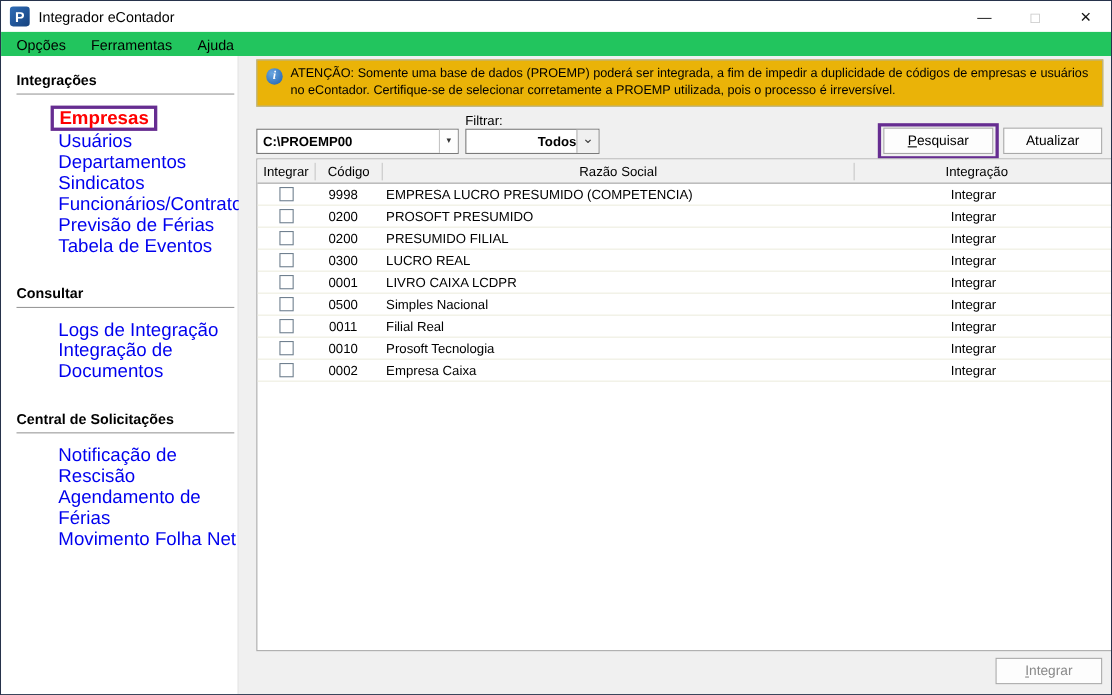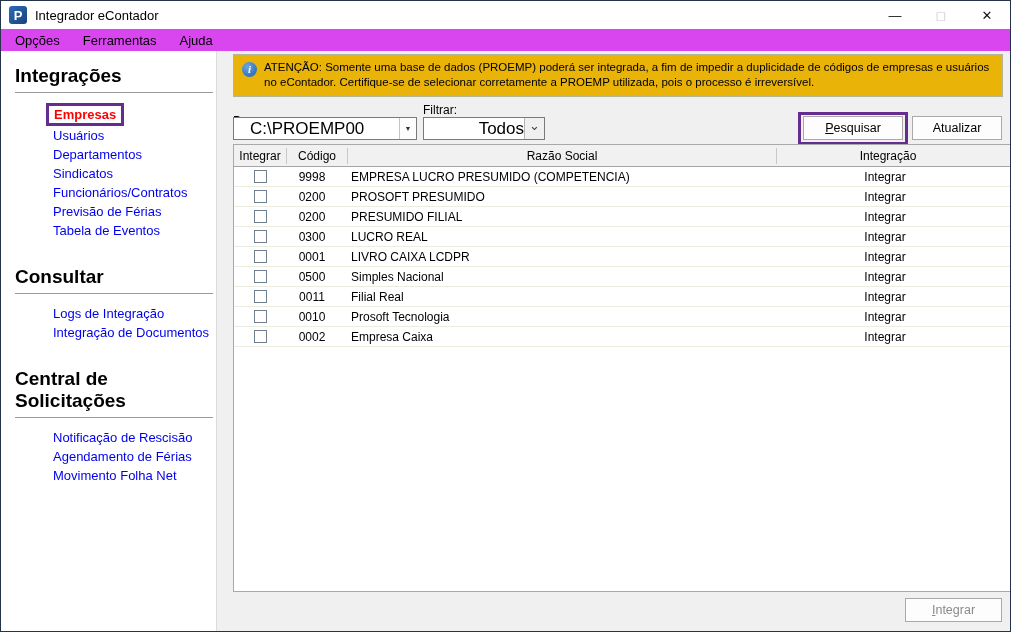--- a/index.html
+++ b/index.html
@@ -14,50 +14,50 @@
   .app-logo { width:18px; height:18px; margin-left:8px; border-radius:3px;
               background:linear-gradient(135deg,#2f6cb6,#16427e); color:#fff; font-weight:bold;
               font-size:13px; display:flex; align-items:center; justify-content:center; }
   .app-title { margin-left:8px; font-size:13px; }
   .win-controls { margin-left:auto; display:flex; height:100%; }
   .win-btn { width:46px; height:100%; display:flex; align-items:center; justify-content:center;
              font-size:13px; color:#111; }
   .win-btn.disabled { color:#c9c9c9; }
 
   
-  .menubar { height:22px; background:#d946ef; display:flex; align-items:center; flex:0 0 auto; }
+  .menubar { height:22px; background:#22c55e; display:flex; align-items:center; flex:0 0 auto; }
   .menu-item { padding:0 9px; font-size:13px; margin-left:5px; }
 
   
   .content { flex:1; display:flex; min-height:0; }
   .sidebar { width:216px; background:#fff; border-right:1px solid #dcdcdc; padding-top:12px; flex:0 0 auto; }
-  .side-heading { font-weight:bold; font-size:19px; margin-left:14px; margin-top:2px; }
+  .side-heading { font-weight:bold; font-size:13px; margin-left:14px; margin-top:2px; }
   .side-rule { border:none; border-top:1px solid #9a9a9a; width:198px; margin:5px 0 10px 14px; }
-  .nav-item { margin-left:52px; line-height:19px; font-size:13px; color:#0000EE; cursor:pointer; }
+  .nav-item { margin-left:52px; line-height:19px; font-size:17px; color:#0000EE; cursor:pointer; }
   .nav-item.active { display:inline-block; margin-left:45px; border:3px solid #662D91;
                      padding:0 5px; color:#FF0000; font-weight:bold; line-height:17px; }
   .side-gap { height:24px; }
 
   .main { flex:1; background:#f0f0f0; position:relative; }
 
   
   .notice { position:absolute; left:16px; top:3px; width:770px; height:43px;
             background:#eab308; border:1px solid #b4b49a; padding:5px 8px 5px 30px;
             font-size:11.5px; line-height:15px; }
   .info-icon { position:absolute; left:8px; top:7px; width:15px; height:15px; border-radius:50%;
                background:radial-gradient(circle at 35% 30%, #6aa6e0, #1d5fae); color:#fff;
                font-family:"Liberation Serif", serif; font-weight:bold; font-style:italic;
                display:flex; align-items:center; justify-content:center; font-size:11px; }
   .info-icon::after { content:"i"; }
 
   
   .field-label { position:absolute; font-size:12px; }
   .combo { position:absolute; height:23px; background:#fff; border:1px solid #7a7a7a;
            display:flex; align-items:center; }
-  .combo .val { flex:1; padding-left:16px; font-size:17px; white-space:nowrap; overflow:hidden; }
+  .combo .val { flex:1; padding-left:5px; font-size:12px; white-space:nowrap; overflow:hidden;font-weight:bold; }
   .combo-btn-classic { width:17px; height:100%; border-left:1px solid #c5c5c5; background:#fdfdfd;
                        display:flex; align-items:center; justify-content:center; }
   .combo-btn-classic::after { content:"▼"; font-size:7px; color:#333; }
   .combo-btn-modern { width:20px; height:100%; border-left:1px solid #b5b5b5; background:#f0f0f0;
                       display:flex; align-items:center; justify-content:center; }
   .combo-btn-modern::after { content:"⌄"; font-size:13px; color:#444; margin-top:-6px; }
 
   .btn { position:absolute; height:24px; background:#fdfdfd; border:1px solid #a9a9a9;
          font-size:12.5px; display:flex; align-items:center; justify-content:center;
          font-family:"Liberation Sans", sans-serif; }

